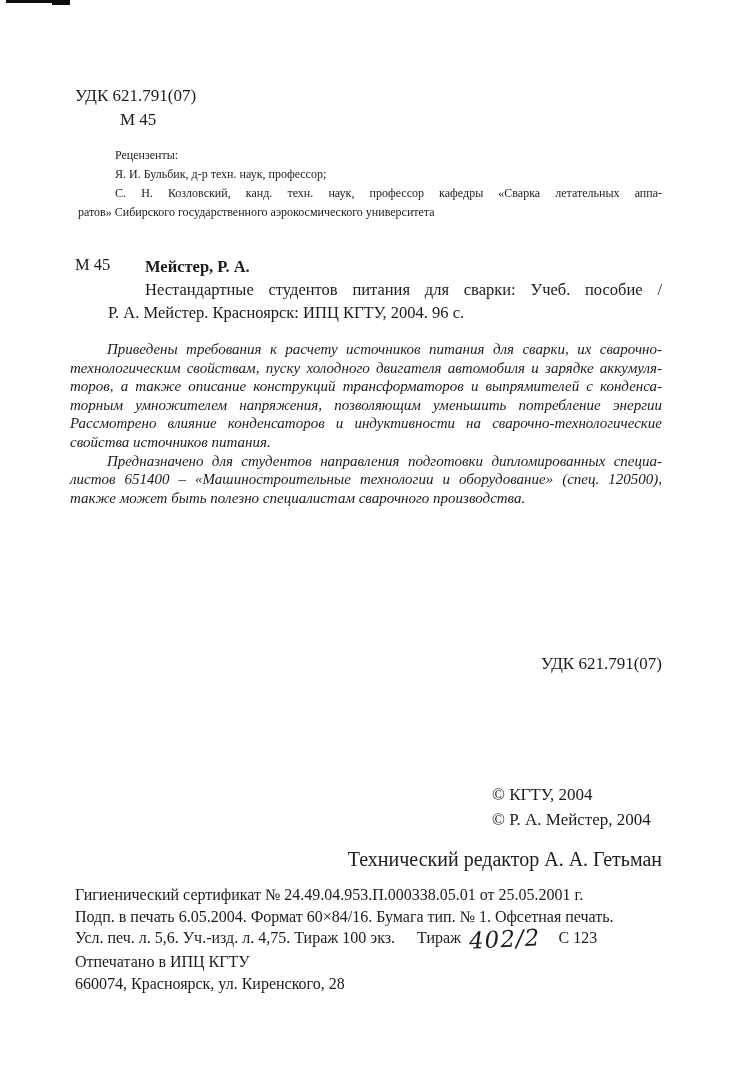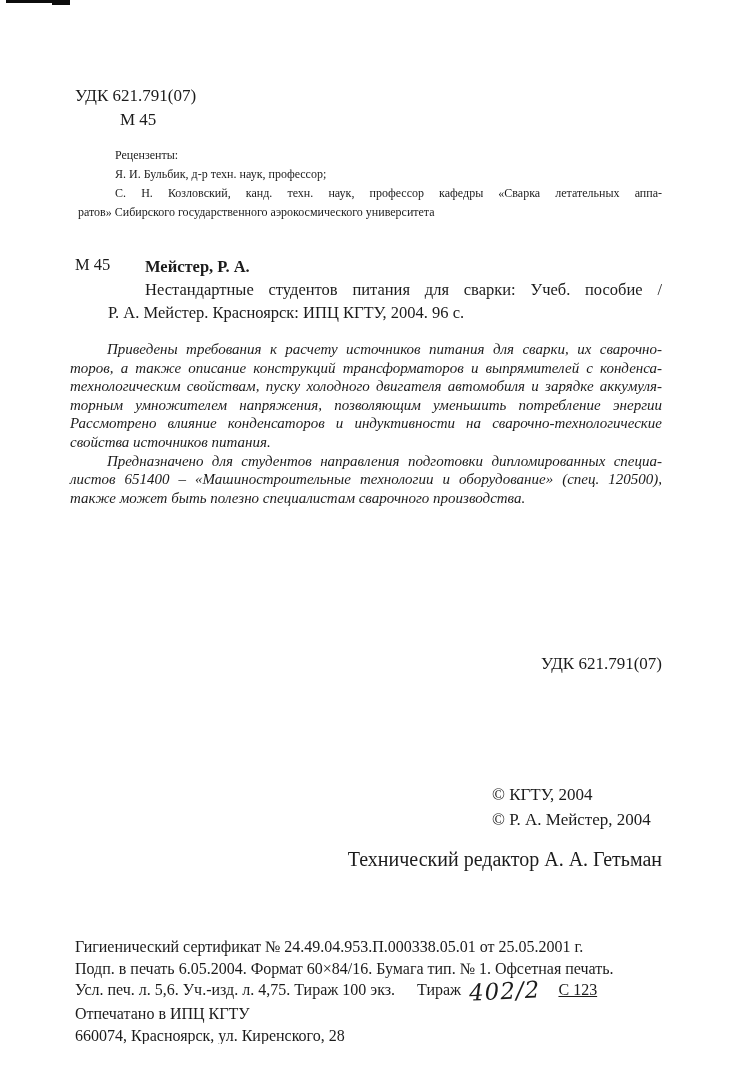--- a/index.html
+++ b/index.html
@@ -35,34 +35,34 @@
 
   
   .annotation { left: 70px; top: 340px; width: 592px; font-size: 15px; line-height: 18.6px; font-style: italic; }
 
   
   .udk-bottom { right: 75px; top: 654px; font-size: 17px; }
   .copyright { left: 492px; top: 782px; font-size: 17px; line-height: 25px; }
   .tech-editor { right: 75px; top: 848px; font-size: 20px; font-family: Liberation Serif, serif; }
 
   
-  .imprint { left: 75px; top: 936px; width: 610px; font-size: 16px; line-height: 21.5px; }
+  .imprint { left: 75px; top: 884px; width: 610px; font-size: 16px; line-height: 21.5px; }
   .order-label { margin-left: 22px; }
   .order-number {
     display: inline-block;
     margin-left: 8px;
     font-size: 23px;
     font-style: italic;
     font-family: "DejaVu Serif", serif;
     letter-spacing: 1px;
     line-height: 1;
     vertical-align: -4px;
     transform: rotate(-3deg);
   }
-  .order-code { margin-left: 18px; text-decoration: underline; }
+  .order-code { margin-left: 18px; }
 
   
   .line { white-space: nowrap; }
   .indent { text-indent: 37px; }
   .j { text-align: justify; text-align-last: justify; }
 </style>
 </head>
 <body>
 
 <div class="page">
@@ -84,22 +84,22 @@
 
   <div class="abs cat-code line">М 45</div>
   <div class="abs catalog">
     <div class="line indent author">Мейстер, Р. А.</div>
     <div class="line indent j">Нестандартные студентов питания для сварки: Учеб. пособие /</div>
     <div class="line">Р. А. Мейстер. Красноярск: ИПЦ  КГТУ, 2004. 96 с.</div>
   </div>
 
   <div class="abs annotation">
     <div class="line indent j">Приведены требования к расчету источников питания для сварки, их сварочно-</div>
+    <div class="line j">технологическим свойствам, пуску холодного двигателя автомобиля и зарядке аккумуля-</div>
     <div class="line j">торов, а также описание конструкций трансформаторов и выпрямителей с конденса-</div>
-    <div class="line j">технологическим свойствам, пуску холодного двигателя автомобиля и зарядке аккумуля-</div>
     <div class="line j">торным умножителем напряжения, позволяющим уменьшить потребление энергии</div>
     <div class="line j">Рассмотрено влияние конденсаторов и индуктивности на сварочно-технологические</div>
     <div class="line">свойства источников питания.</div>
     <div class="line indent j">Предназначено для студентов направления подготовки дипломированных специа-</div>
     <div class="line j">листов 651400 – «Машиностроительные технологии и оборудование» (спец. 120500),</div>
     <div class="line">также может быть полезно специалистам сварочного производства.</div>
   </div>
 
   <div class="abs udk-bottom line">УДК 621.791(07)</div>
 

